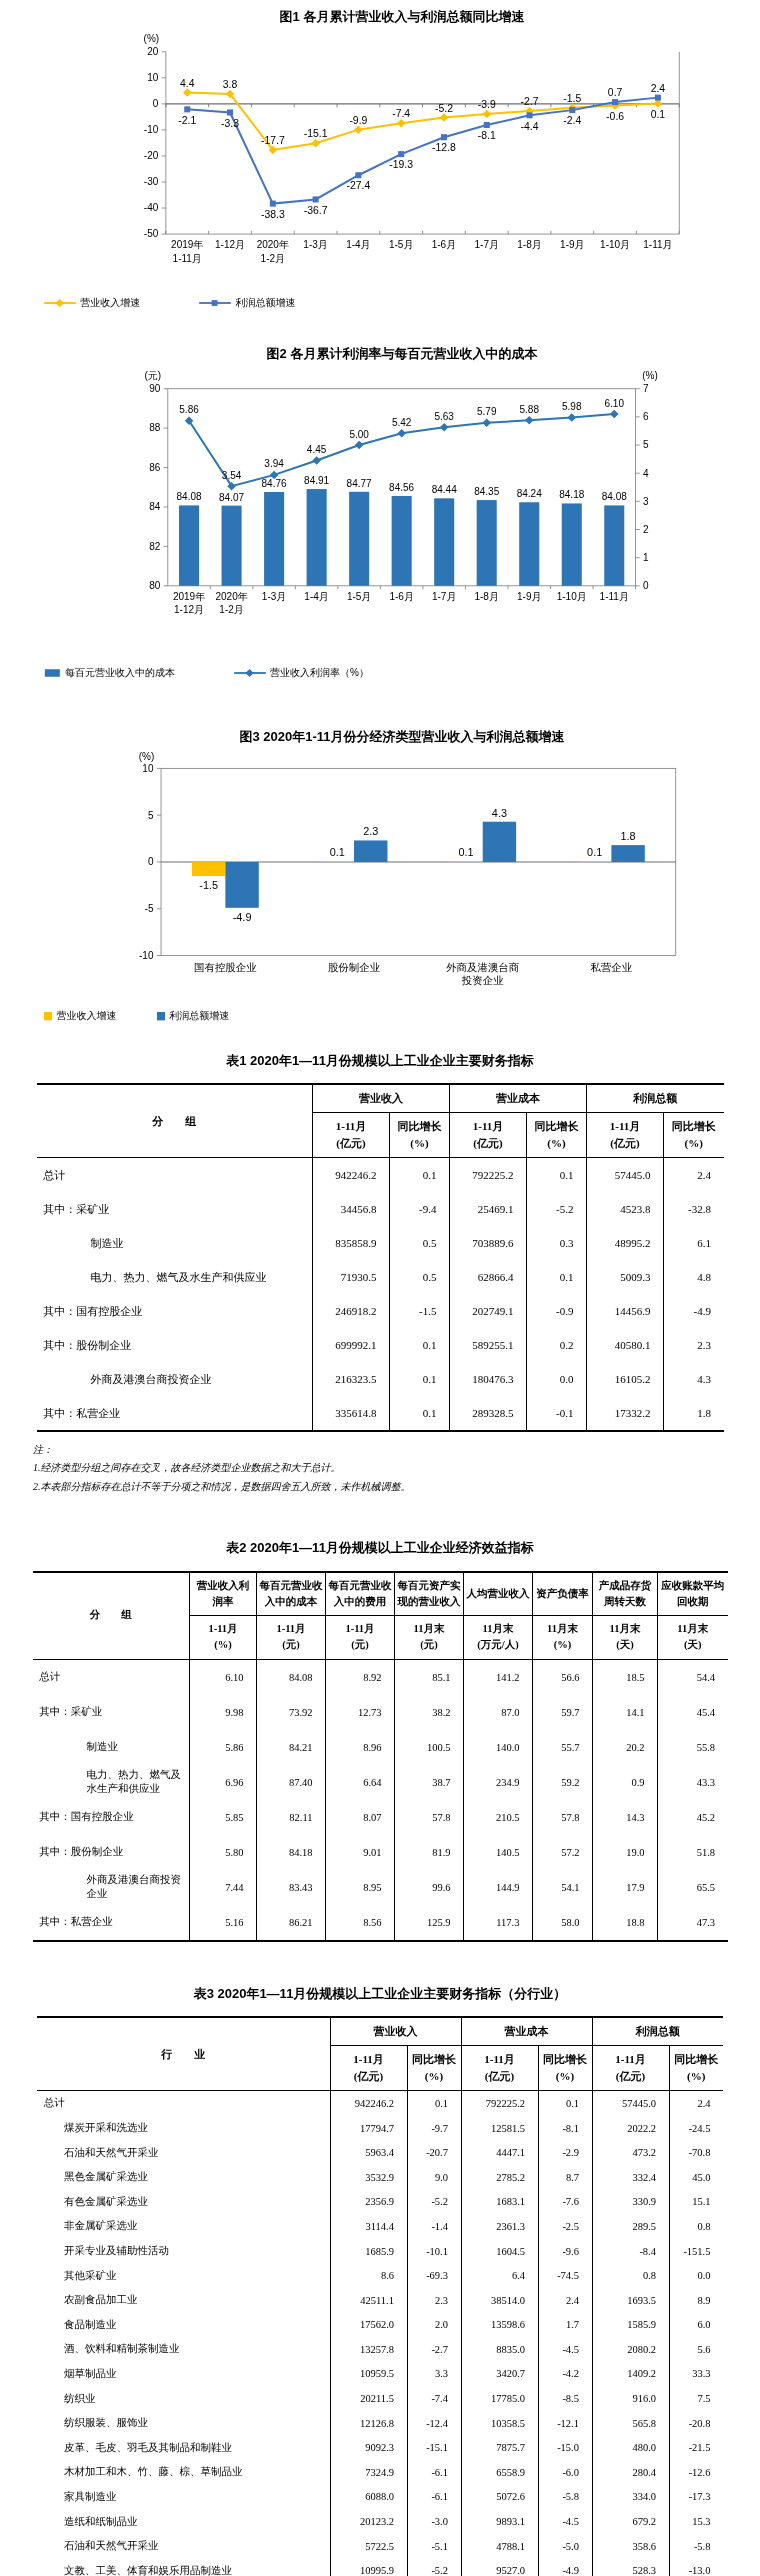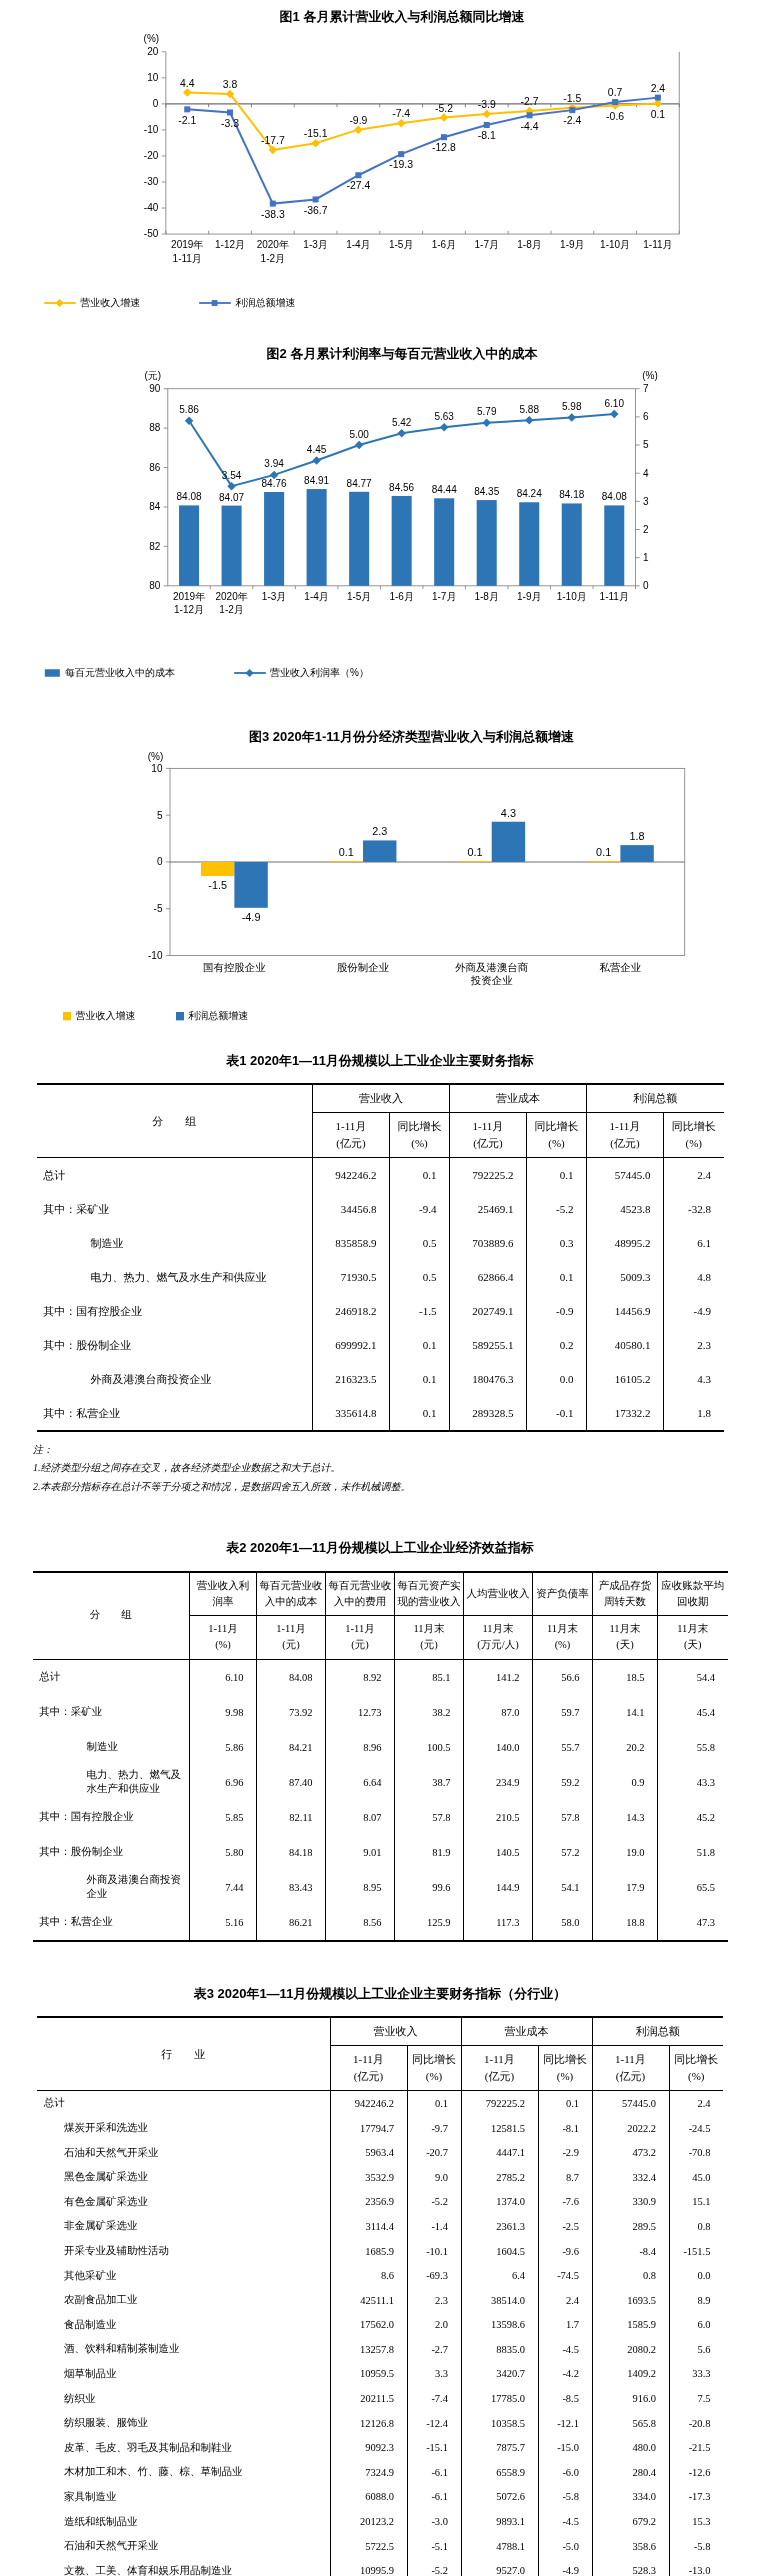--- a/index.html
+++ b/index.html
@@ -7,21 +7,21 @@
   .page{padding:8.4px 0 20px 0;background:#fff;}
   .sec-title{font-family:"Liberation Sans",sans-serif;font-weight:bold;font-size:13px;text-align:center;margin:0 0 3.3px 0;color:#000;}
   .chart-block{margin-bottom:35px;padding-left:44px;}
   .chart-canvas{text-align:center;}
   svg text{font-family:"Liberation Sans",sans-serif;}
   .legend{display:flex;gap:59px;align-items:center;font-family:"Liberation Sans",sans-serif;font-size:10px;margin-top:1.7px;}
   .legend-item{display:inline-flex;align-items:center;gap:4.2px;}
   .table-block{margin-bottom:43px;}
   .table-title{margin-bottom:13.4px;}
   .fin-table{border-collapse:collapse;margin:0 auto;border-top:2.1px solid #000;border-bottom:2.1px solid #000;table-layout:fixed;font-family:"Liberation Serif",serif;}
-  .fin-table th{font-weight:normal;border-bottom:0.8px solid #000;padding:5px 2.5px;line-height:1.55;font-size:11px;text-align:center;vertical-align:middle;}
+  .fin-table th{font-weight:bold;border-bottom:0.8px solid #000;padding:5px 2.5px;line-height:1.55;font-size:11px;text-align:center;vertical-align:middle;}
   .fin-table th,.fin-table td{border-left:0.8px solid #000;}
   .fin-table .stub-h,.fin-table td.stub{border-left:none;}
   .fin-table td{font-size:11px;vertical-align:middle;}
   .fin-table td.num{text-align:right;padding-right:12.5px;}
   .fin-table td.stub{text-align:left;}
   .t1 tbody td{height:32px;}
   .t2 tbody td{height:33px;font-size:10.5px;}
   .t2 th{font-size:10.5px;padding:5px 1.7px;}
   .t3 tbody td{height:22.6px;font-size:10.5px;}
   .ind0{padding-left:6.7px;}
@@ -281,21 +281,21 @@
       <span class="legend-item">
         <svg width="32" height="10" viewBox="0 0 38 12">
             <line x1="0" y1="6" x2="38" y2="6" stroke="#2E75B6" stroke-width="2.2"></line>
             <rect x="15" y="2.5" width="7" height="7" fill="#2E75B6" transform="rotate(45 18.5 6)"></rect>
           </svg>
         <span>营业收入利润率（%）</span>
       </span>
     </div>
   </section>
 
-  <section class="chart-block" style="margin-bottom:28.4px;margin-left:19px;">
+  <section class="chart-block" style="margin-bottom:28.4px;">
     <h3 class="sec-title">图3 2020年1-11月份分经济类型营业收入与利润总额增速</h3>
     <div class="chart-canvas" id="chart3"><svg width="577" height="254" viewBox="0 0 690 304">
           <rect x="56" y="22" width="616" height="224" fill="none" stroke="#808080"></rect>
           <text x="48" y="12" text-anchor="end" font-size="12" fill="#000">(%)</text>
           <line x1="51" y1="22" x2="56" y2="22" stroke="#808080"></line>
           <text x="47" y="26" text-anchor="end" font-size="12" fill="#000">10</text>
           <line x1="51" y1="78" x2="56" y2="78" stroke="#808080"></line>
           <text x="47" y="82" text-anchor="end" font-size="12" fill="#000">5</text>
           <line x1="51" y1="134" x2="56" y2="134" stroke="#808080"></line>
           <text x="47" y="138" text-anchor="end" font-size="12" fill="#000">0</text>
@@ -649,21 +649,21 @@
               <td class="num">9.0</td>
               <td class="num">2785.2</td>
               <td class="num">8.7</td>
               <td class="num">332.4</td>
               <td class="num">45.0</td>
             </tr>
             <tr>
               <td class="stub ind1">有色金属矿采选业</td>
               <td class="num">2356.9</td>
               <td class="num">-5.2</td>
-              <td class="num">1374.0</td>
+              <td class="num">1683.1</td>
               <td class="num">-7.6</td>
               <td class="num">330.9</td>
               <td class="num">15.1</td>
             </tr>
             <tr>
               <td class="stub ind1">非金属矿采选业</td>
               <td class="num">3114.4</td>
               <td class="num">-1.4</td>
               <td class="num">2361.3</td>
               <td class="num">-2.5</td>

